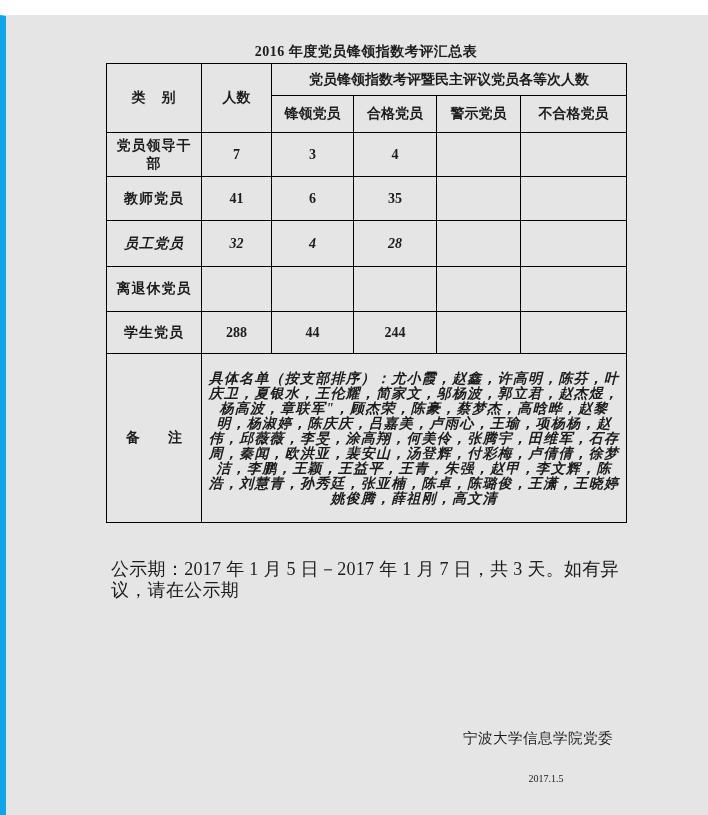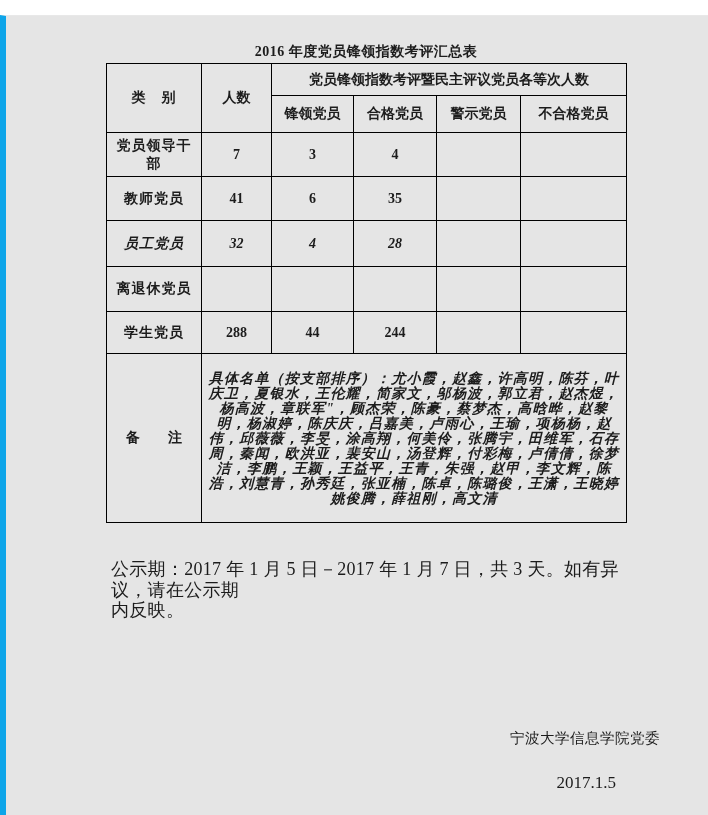--- a/index.html
+++ b/index.html
@@ -46,26 +46,26 @@
   }
   .notice{
     position:absolute;left:105px;top:543px;width:518px;
     font-size:18px;line-height:20.5px;letter-spacing:0.3px;
   }
   .contact{
     position:absolute;left:105px;top:601px;width:518px;
     font-size:14.5px;letter-spacing:0.3px;
   }
   .sig{
-    position:absolute;left:479px;top:713px;width:200px;
+    position:absolute;left:432px;top:713px;width:200px;
     font-size:14.5px;text-align:center;letter-spacing:0.5px;
   }
   .date{
     position:absolute;left:470px;top:757px;width:140px;
-    font-size:17px;text-align:right;
+    font-size:10px;text-align:center;
   }
 </style>
 </head>
 <body>
 
 <div class="page">
 
   <div class="doc-title">2016 年度党员锋领指数考评汇总表</div>
 
   <table class="summary">
@@ -133,20 +133,19 @@
 
       <tr class="rrem">
         <td class="remark-label">备　　注</td>
         <td colspan="5" class="remark-cell">具体名单（按支部排序）：尤小霞，赵鑫，许高明，陈芬，叶庆卫，夏银水，王伦耀，简家文，邬杨波，郭立君，赵杰煜，杨高波，章联军"，顾杰荣，陈豪，蔡梦杰，高晗晔，赵黎明，杨淑婷，陈庆庆，吕嘉美，卢雨心，王瑜，项杨杨，赵伟，邱薇薇，李旻，涂高翔，何美伶，张腾宇，田维军，石存周，秦闻，欧洪亚，裴安山，汤登辉，付彩梅，卢倩倩，徐梦洁，李鹏，王颖，王益平，王青，朱强，赵甲，李文辉，陈浩，刘慧青，孙秀廷，张亚楠，陈卓，陈璐俊，王潇，王晓婷姚俊腾，薛祖刚，高文清</td>
       </tr>
     </tbody>
   </table>
 
   <div class="notice">
     <div>公示期：2017 年 1 月 5 日－2017 年 1 月 7 日，共 3 天。如有异议，请在公示期</div>
-    <div>内反映。</div>
   </div>
 
 
   <div class="sig">宁波大学信息学院党委</div>
   <div class="date">2017.1.5</div>
 
 </div>
 
 </body></html>

